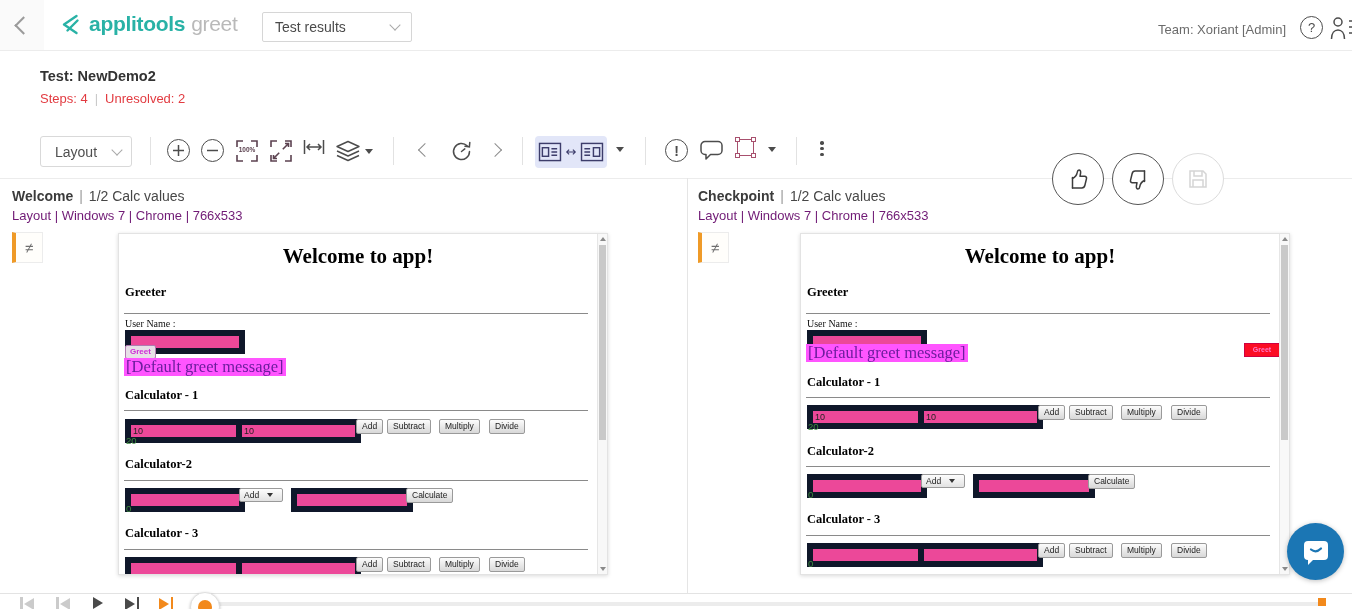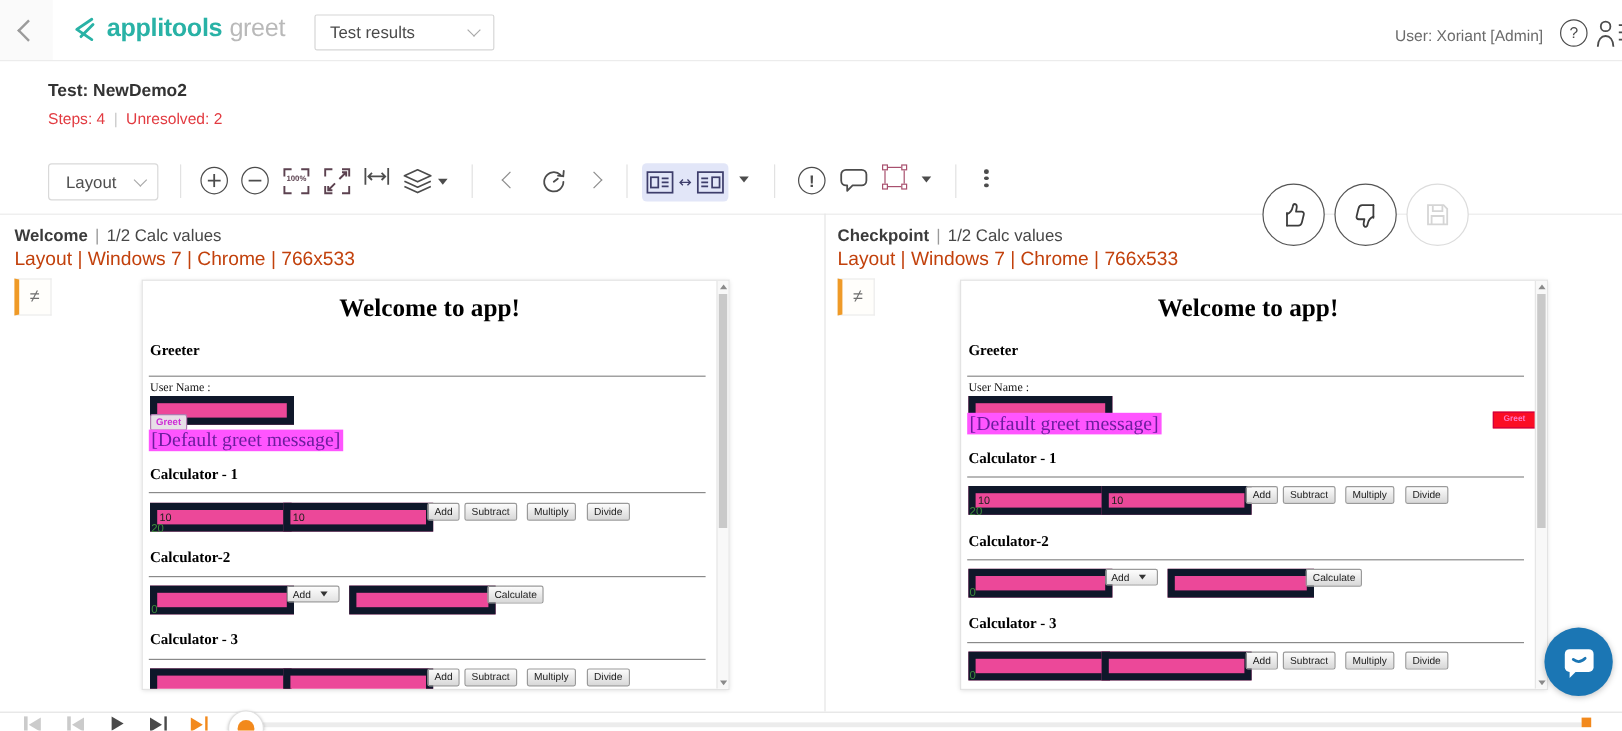--- a/index.html
+++ b/index.html
@@ -47,21 +47,21 @@
   .region-box{position:relative;width:17px;height:17px;border:1.5px solid #a8506e;box-sizing:border-box;}
   .region-box i{position:absolute;width:5px;height:5px;background:#fff;border:1.4px solid #a8506e;box-sizing:border-box;}
   .kebab span{display:block;width:3.5px;height:3.5px;border-radius:50%;background:#4c4c4c;margin:2.2px 0;}
 
   
   .area-hr{position:absolute;left:0;top:178px;width:1352px;height:1px;background:#ececec;}
   .pane-vr{position:absolute;left:687px;top:178px;width:1px;height:415px;background:#e5e5e5;}
   .pane-head{position:absolute;font-size:14px;color:#474747;}
   .pane-head b{color:#3b3b3b;}
   .pane-head .sep{color:#9a9a9a;margin:0 6px;}
-  .pane-meta{position:absolute;font-size:16px;color:#c2410c;text-align:right;}
+  .pane-meta{position:absolute;font-size:13px;color:#701a75;text-align:right;}
   .diff-badge{position:absolute;top:232px;width:26px;height:29px;background:#fffefb;border:1px solid #ececec;
               border-left:4px solid #ef9a27;display:flex;align-items:center;justify-content:center;
               font-size:15px;color:#6f6f6f;box-sizing:content-box;}
   .action-btn{position:absolute;top:153px;width:50px;height:50px;border-radius:50%;background:#fff;
               display:flex;align-items:center;justify-content:center;cursor:pointer;z-index:5;}
   .action-dark{border:1px solid #555;}
   .action-disabled{border:1px solid #dcdcdc;cursor:default;}
 
   
   .shot{position:absolute;top:233px;width:490px;height:342px;background:#fff;border:1px solid #e3e3e3;
@@ -127,21 +127,21 @@
         <path d="M16.5 3 L4 11.5 L16.5 20"></path>
           <path d="M7.5 17.5 L17.5 7.5"></path>
       </svg>
       <span class="logo-brand">applitools</span>
       <span class="logo-product">greet</span>
     </div>
     <div class="view-dd">
       <span class="view-dd-label">Test results</span>
       <span class="chev-thin"></span>
     </div>
-    <span class="team-label">User: Xoriant [Admin]</span>
+    <span class="team-label">Team: Xoriant [Admin]</span>
     <div class="help-btn">
         <span>?</span>
       </div>
     <div class="user-btn">
       <svg width="30" height="26" viewBox="0 0 30 26" fill="none" stroke="#4c4c4c" stroke-width="1.5">
         <circle cx="8" cy="7" r="4"></circle>
           <path d="M1.5 24 C1.5 18 4.5 15 8 15 C11.5 15 14.5 18 14.5 24"></path>
         <path d="M19 6 H29 M19 12 H29 M19 18 H29"></path>
       </svg>
     </div>

